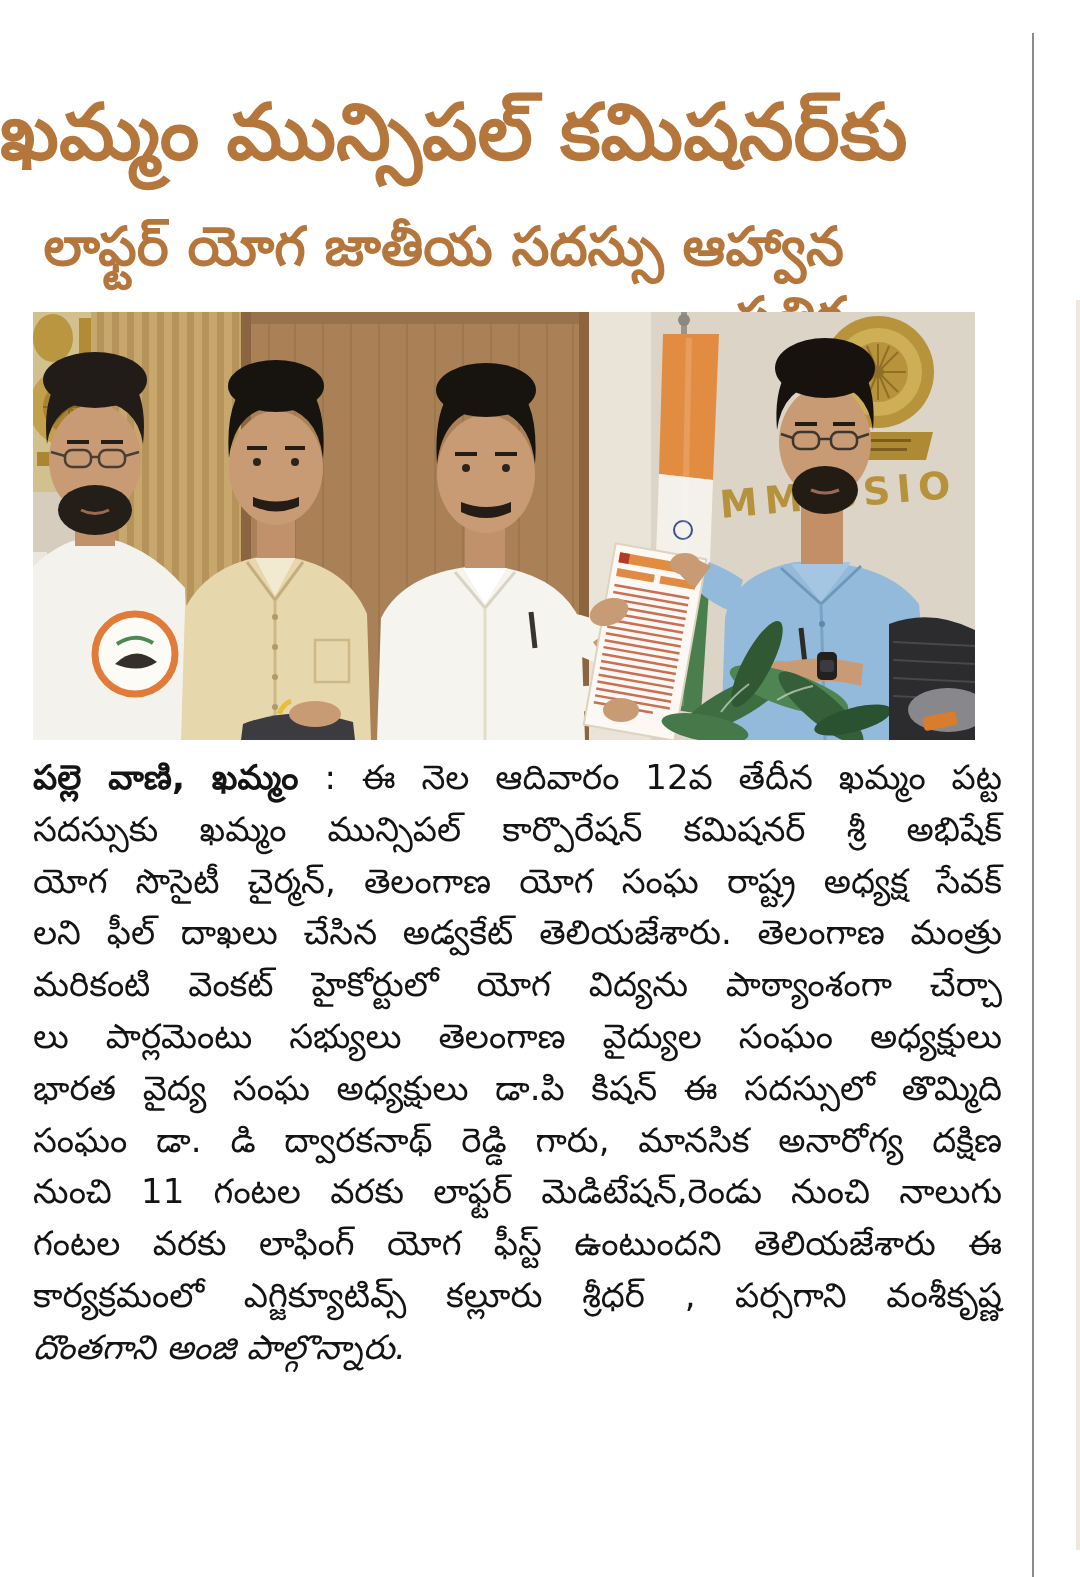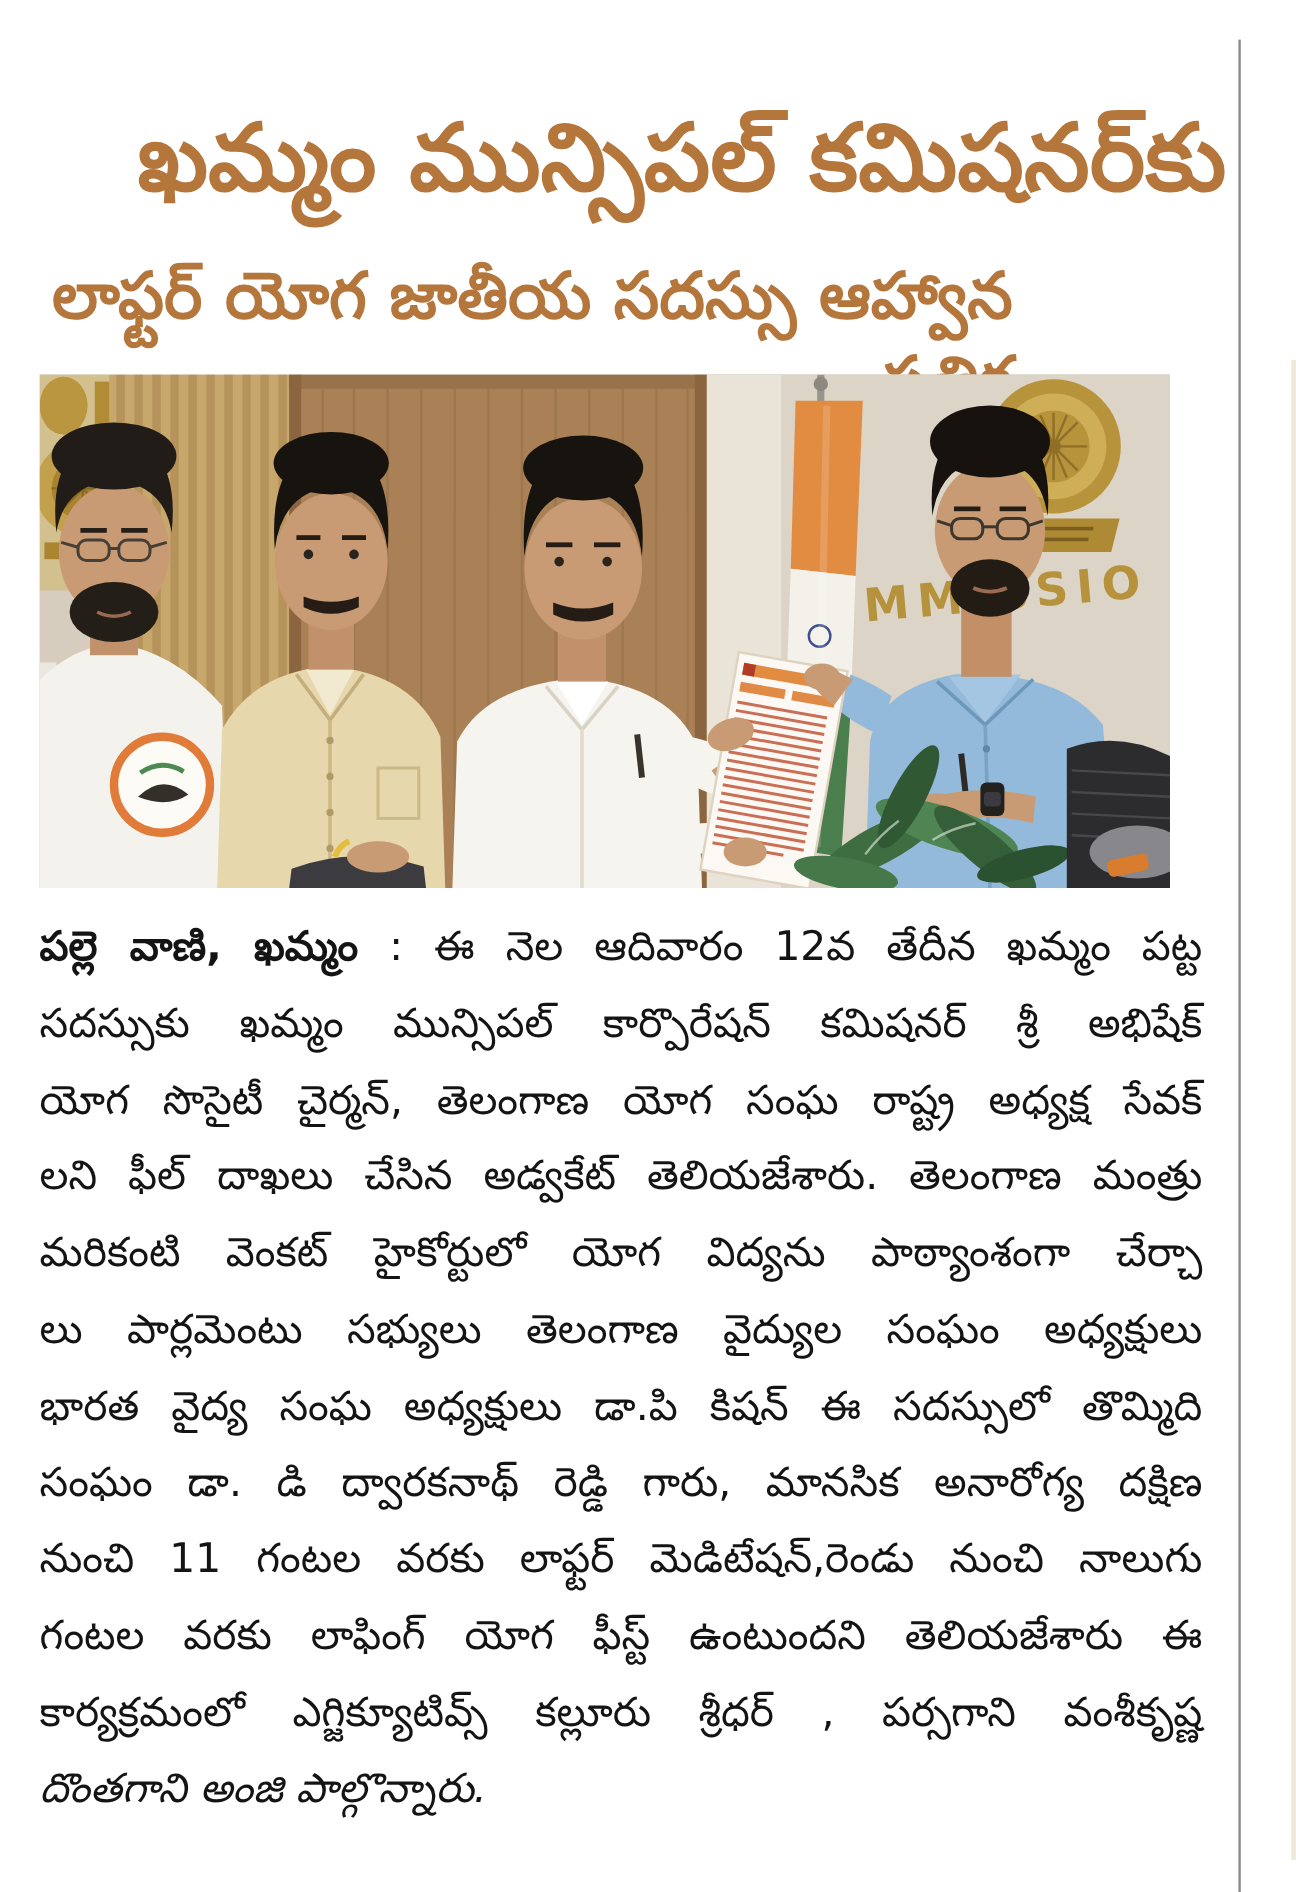--- a/index.html
+++ b/index.html
@@ -11,40 +11,40 @@
     --shirt-blue:#93bada;
   }
   html,body{margin:0;padding:0;}
   body{
     width:1080px;height:1577px;position:relative;background:#ffffff;
     font-family:"DejaVu Sans","Liberation Sans",sans-serif;
     overflow:hidden;
   }
   .headline{
     position:absolute;top:82px;left:0;width:1022px;
-    text-align:right;font-size:78px;font-weight:700;line-height:1.3;
+    text-align:left;font-size:78px;font-weight:700;line-height:1.3;
     color:var(--headline-brown);margin:0;
   }
   .subheadline{
     position:absolute;top:212px;left:0;width:844px;
     text-align:right;font-size:54px;font-weight:700;line-height:1.3;
     color:var(--headline-brown);margin:0;
   }
   figure.photo{
     position:absolute;left:33px;top:312px;width:942px;height:428px;margin:0;
     overflow:hidden;background:#d6cdbf;
   }
   figure.photo svg{display:block;width:100%;height:100%;}
   .article-body{
     position:absolute;left:33px;top:752px;width:969px;
     color:var(--body-text);font-size:34px;line-height:51.8px;
   }
   .body-line{
     text-align:justify;text-align-last:justify;
-    height:51.8px;white-space:nowrap;overflow:visible;margin-top:12px;
+    height:51.8px;white-space:nowrap;overflow:visible;
   }
   .body-line.first b{font-weight:700;}
   .lines-rest .body-line:last-child{text-align-last:left;font-style:italic;}
   .column-rule{
     position:absolute;left:1032px;top:33px;width:2px;height:1544px;
     background:var(--column-rule);
   }
   .page-edge-strip{
     position:absolute;right:0;top:300px;width:4px;height:1250px;
     background:#efe9dc;

